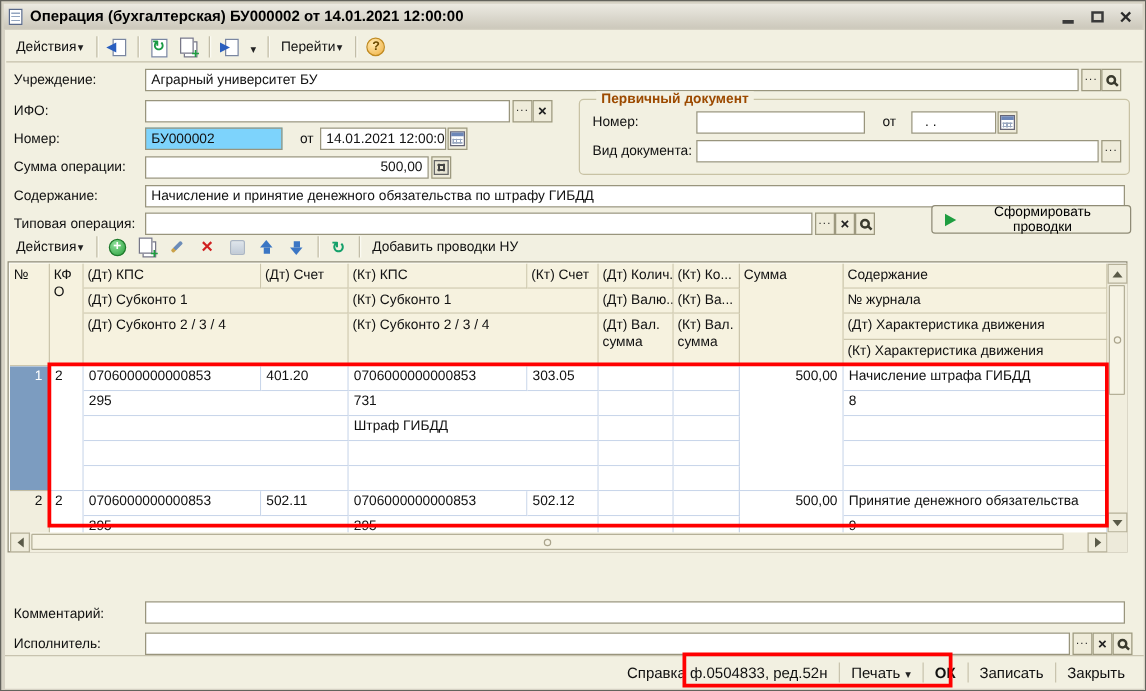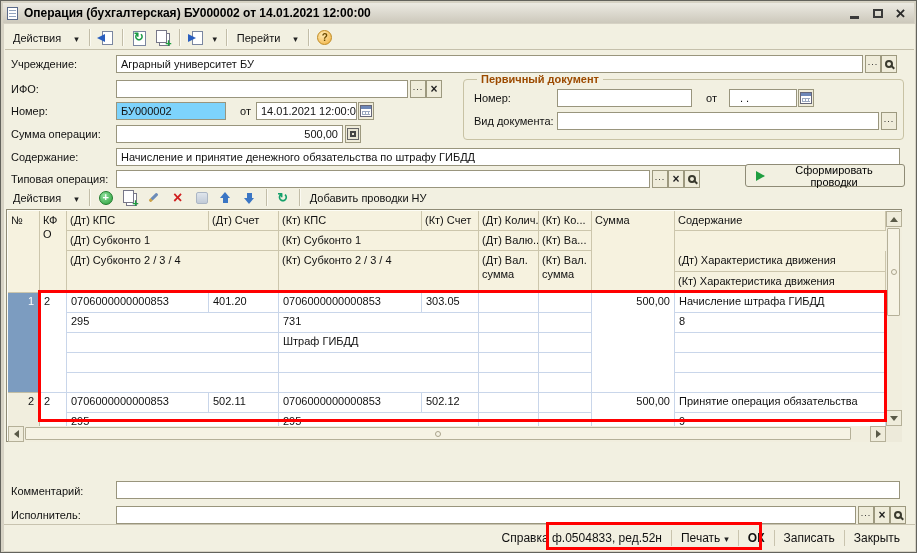--- a/index.html
+++ b/index.html
@@ -21,21 +21,21 @@
   .i-winicon { width:11px; height:13px; background:#fff; border:1px solid #5A6A8A; flex:0 0 auto; }
   .i-winicon::before { content:''; display:block; margin:2px 1px 0; height:8px;
     background:repeating-linear-gradient(#93A5C0 0 1px,transparent 1px 3px); }
   
   .client { position:absolute; left:3px; top:23px; width:911px; height:527px; background:#F2F0E1; }
   
   .toolbar { position:absolute; left:4px; top:25px; width:909px; height:24px;
     display:flex; align-items:center; gap:2px; padding:0 3px; border-bottom:1px solid #C5C0AB; }
   .ttoolbar { position:absolute; left:4px; top:186px; width:909px; height:21px;
     display:flex; align-items:center; gap:2px; padding:0 3px; }
-  .tbtn { display:flex; align-items:flex-end; gap:13px; padding:2px 5px; background:none; border:0;
+  .tbtn { display:flex; align-items:flex-end; gap:1px; padding:2px 5px; background:none; border:0;
     font-family:inherit; font-size:11px; color:#111; }
   .ibtn { width:22px; height:20px; display:flex; align-items:center; justify-content:center; background:none; border:0; }
   .tsep { width:1px; height:17px; background:#C2BDA8; margin:0 3px; box-shadow:1px 0 0 #FBFAF2; }
   .dd::before { content:'▾'; font-size:9px; color:#222; }
   
   .i-saveclose { position:relative; width:17px; height:15px; }
   .i-saveclose::before { content:''; position:absolute; right:1px; top:1px; width:9px; height:12px; background:#fff; border:1px solid #7A86A0; }
   .i-saveclose::after { content:''; position:absolute; left:0; top:4px; border-top:4px solid transparent; border-bottom:4px solid transparent; border-right:8px solid #2A5FBF; }
   .i-reread { position:relative; width:16px; height:15px; }
   .i-reread::before { content:''; position:absolute; left:2px; top:1px; width:11px; height:13px; background:#fff; border:1px solid #7A86A0; }
@@ -293,20 +293,21 @@
       <div class="hc" style="grid-area:1/5/2/6">(Кт) КПС</div>
       <div class="hc" style="grid-area:1/6/2/7">(Кт) Счет</div>
       <div class="hc" style="grid-area:1/7/2/8">(Дт) Колич...</div>
       <div class="hc" style="grid-area:1/8/2/9">(Кт) Ко...</div>
       <div class="hc" style="grid-area:1/10/2/11">Содержание</div>
       <div class="hc" style="grid-area:1/9/5/10">Сумма</div>
       <div class="hc" style="grid-area:2/3/3/5">(Дт) Субконто 1</div>
       <div class="hc" style="grid-area:2/5/3/7">(Кт) Субконто 1</div>
       <div class="hc" style="grid-area:2/7/3/8">(Дт) Валю...</div>
       <div class="hc" style="grid-area:2/8/3/9">(Кт) Ва...</div>
+      <div class="hc" style="grid-area:2/10/3/11">№ журнала</div>
       <div class="hc" style="grid-area:3/3/5/5">(Дт) Субконто 2 / 3 / 4</div>
       <div class="hc" style="grid-area:3/5/5/7">(Кт) Субконто 2 / 3 / 4</div>
       <div class="hc wrap" style="grid-area:3/7/5/8">(Дт) Вал. сумма</div>
       <div class="hc wrap" style="grid-area:3/8/5/9">(Кт) Вал. сумма</div>
       <div class="hc" style="grid-area:3/10/4/11">(Дт) Характеристика движения</div>
       <div class="hc" style="grid-area:4/10/5/11">(Кт) Характеристика движения</div>
     </div>
 
     <div class="gbody">
 
@@ -346,21 +347,21 @@
       <div class="grow grow2">
         <div class="rh" style="grid-area:1/1/3/2">2</div>
         <div class="dc" style="grid-area:1/2/3/3">2</div>
         <div class="dc" style="grid-area:1/3/2/4">0706000000000853</div>
         <div class="dc" style="grid-area:1/4/2/5">502.11</div>
         <div class="dc" style="grid-area:1/5/2/6">0706000000000853</div>
         <div class="dc" style="grid-area:1/6/2/7">502.12</div>
         <div class="dc" style="grid-area:1/7/2/8"></div>
         <div class="dc" style="grid-area:1/8/2/9"></div>
         <div class="dc right" style="grid-area:1/9/3/10">500,00</div>
-        <div class="dc" style="grid-area:1/10/2/11">Принятие операция обязательства</div>
+        <div class="dc" style="grid-area:1/10/2/11">Принятие денежного обязательства</div>
         <div class="dc" style="grid-area:2/3/3/5">295</div>
         <div class="dc" style="grid-area:2/5/3/7">295</div>
         <div class="dc" style="grid-area:2/7/3/8"></div>
         <div class="dc" style="grid-area:2/8/3/9"></div>
         <div class="dc" style="grid-area:2/10/3/11">9</div>
       </div>
     </div>
 
     <div class="vscroll">
       <span class="sbb" style="left:0;top:0">

